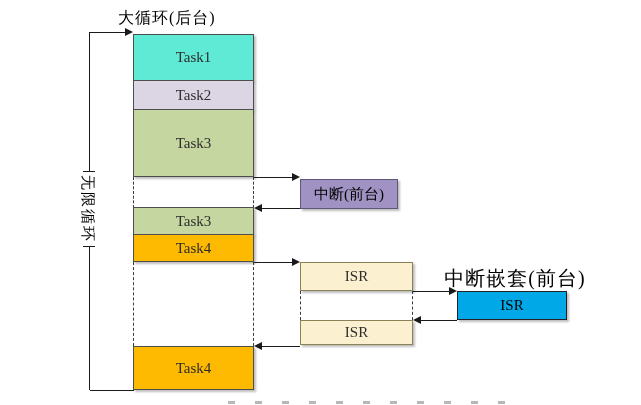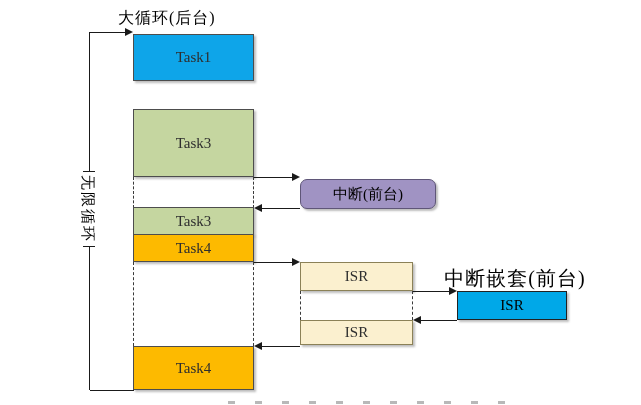--- a/index.html
+++ b/index.html
@@ -45,29 +45,30 @@
 
   <div class="hl" style="left:90px;top:32px;width:36px;"></div>
   <div class="ah ah-r" style="left:125px;top:28px;"></div>
   <div class="vl" style="left:89px;top:32px;height:139px;"></div>
   <div class="tick" style="left:83px;top:171px;"></div>
   <div class="loop-label">无限循环</div>
   <div class="tick" style="left:83px;top:246px;"></div>
   <div class="vl" style="left:89px;top:247px;height:143px;"></div>
   <div class="hl" style="left:90px;top:390px;width:44px;"></div>
 
-  <div class="box" style="left: 133px; top: 34px; width: 121px; height: 47px; background-color: #0ea5e9;">Task1</div>
+  <div class="box" style="left: 133px; top: 34px; width: 121px; height: 47px; background-color: #5eead4;">Task1</div>
+  <div class="box" style="left: 133px; top: 80px; width: 121px; height: 30px; background-color: rgb(220, 213, 228);">Task2</div>
   <div class="box" style="left: 133px; top: 109px; width: 121px; height: 68px; background-color: rgb(197, 214, 160);">Task3</div>
   <div class="gapv" style="left:133px;top:177px;width:121px;height:31px;"></div>
   <div class="box" style="left: 133px; top: 207px; width: 121px; height: 28px; background-color: rgb(197, 214, 160);">Task3</div>
   <div class="box" style="left: 133px; top: 234px; width: 121px; height: 28px; background-color: rgb(253, 186, 0);">Task4</div>
   <div class="gapv" style="left:133px;top:262px;width:121px;height:84px;"></div>
   <div class="box" style="left: 133px; top: 346px; width: 121px; height: 44px; background-color: rgb(253, 186, 0);">Task4</div>
 
-  <div class="box cn" style="left: 300px; top: 179px; width: 136px; height: 30px; border-color: rgb(95, 86, 120); background-color: rgb(160, 147, 195); border-radius: 7px;">中断(前台)</div>
+  <div class="box cn" style="left: 300px; top: 179px; width: 98px; height: 30px; border-color: rgb(95, 86, 120); background-color: rgb(160, 147, 195);">中断(前台)</div>
 
   <div class="box" style="left: 300px; top: 262px; width: 113px; height: 29px; border-color: rgb(139, 129, 87); background-color: rgb(251, 240, 207);">ISR</div>
   <div class="gapv" style="left:300px;top:291px;width:113px;height:29px;"></div>
   <div class="box" style="left: 300px; top: 320px; width: 113px; height: 25px; border-color: rgb(139, 129, 87); background-color: rgb(251, 240, 207);">ISR</div>
 
   <div class="nested-label">中断嵌套(前台)</div>
   <div class="box cn" style="left: 457px; top: 291px; width: 110px; height: 29px; border-color: rgb(34, 34, 34); background-color: rgb(0, 168, 232);">ISR</div>
 
   <div class="hl" style="left:254px;top:177px;width:38px;"></div>
   <div class="ah ah-r" style="left:292px;top:173px;"></div>

